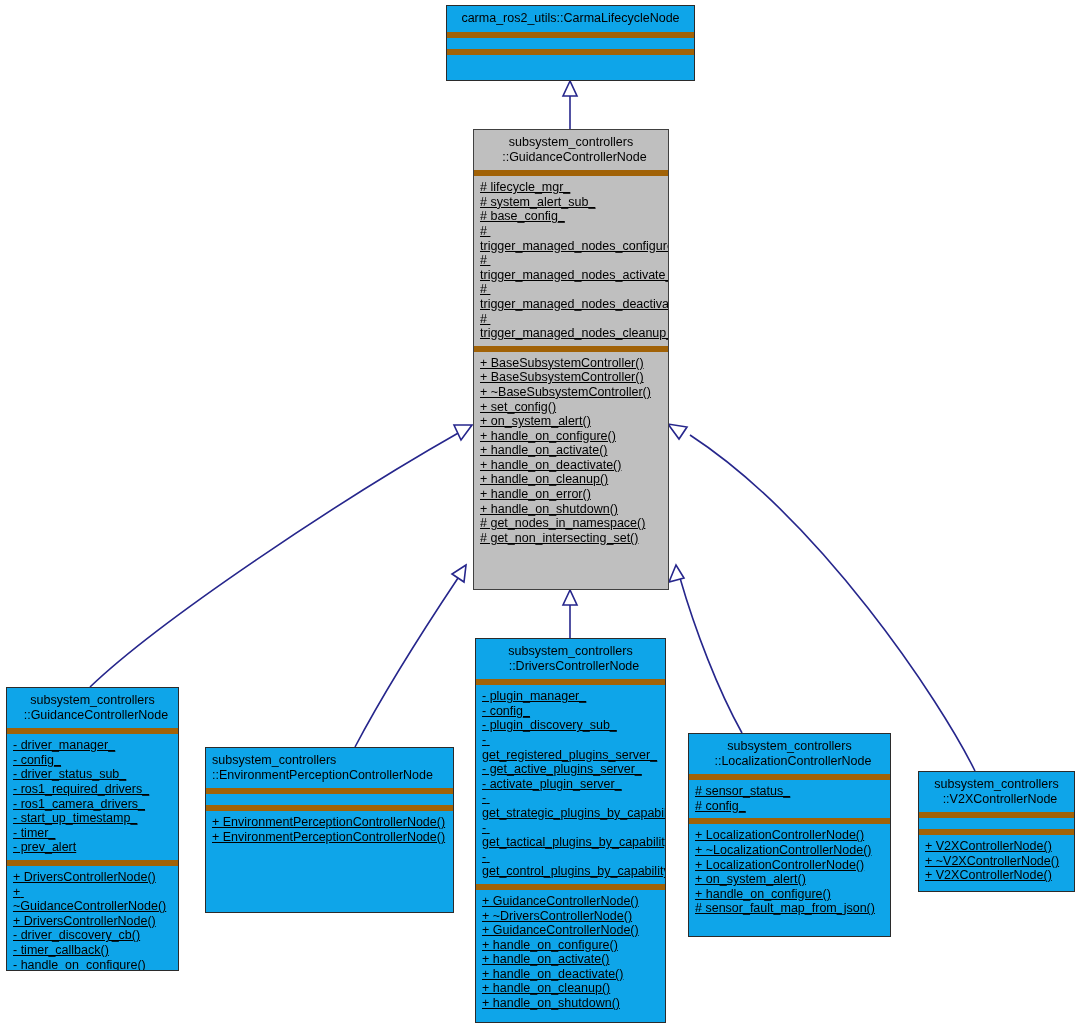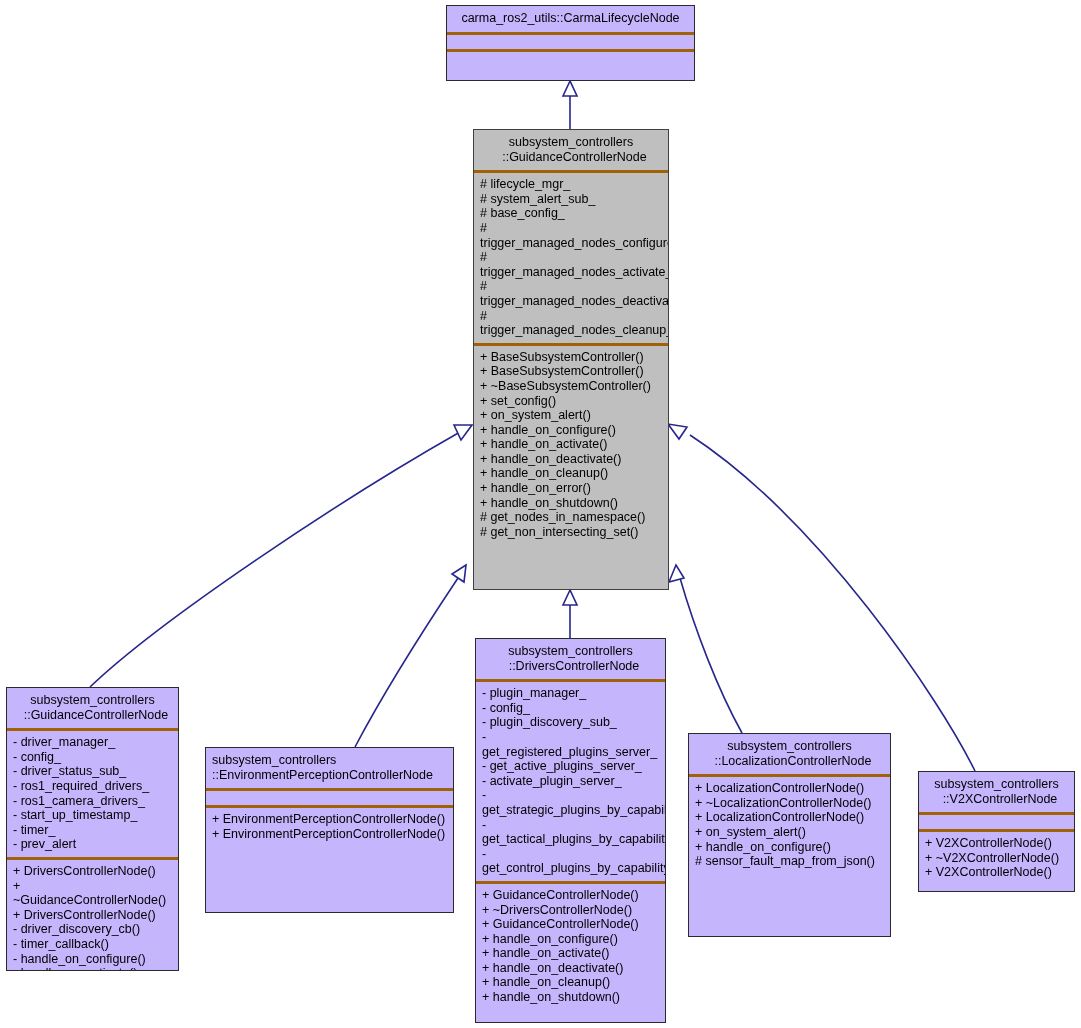--- a/index.html
+++ b/index.html
@@ -22,36 +22,37 @@
     left: 0;
     top: 0;
     width: 1081px;
     height: 1028px;
     pointer-events: none;
   }
   .uml-class {
     position: absolute;
     box-sizing: border-box;
     border: 1px solid #2b2b2b;
-    background: #c4b5fd;
+    background: #0ea5e9;
     font-size: 12.5px;
     line-height: 14.6px;
     color: #000000;
     overflow: hidden;
   }
   .uml-class.highlight {
     background: #bfbfbf;
     border: 1px solid #404040;
   }
   .cmpt {
     box-sizing: border-box;
     padding: 4px 6px 5px 6px;
   }
   .cmpt + .cmpt {
-    border-top: 3px solid #a16207;
+    border-top: 6px solid #a16207;
+    text-decoration: underline;
   }
   .cmpt-title {
     text-align: center;
     padding: 5px 6px 6px 6px;
   }
   .cmpt-empty {
     height: 17px;
     padding: 0;
   }
   .title-line {
@@ -206,20 +207,24 @@
       <span class="member">+ handle_on_shutdown()</span>
     </div>
   </div>
 
   <div class="uml-class" style="left:688px; top:733px; width:203px; height:204px;">
     <div class="cmpt cmpt-title">
       <span class="title-line">subsystem_controllers</span>
       <span class="title-line">  ::LocalizationControllerNode</span>
     </div>
     <div class="cmpt">
+      <span class="member"># sensor_status_</span>
+      <span class="member"># config_</span>
+    </div>
+    <div class="cmpt">
       <span class="member">+ LocalizationControllerNode()</span>
       <span class="member">+ ~LocalizationControllerNode()</span>
       <span class="member">+ LocalizationControllerNode()</span>
       <span class="member">+ on_system_alert()</span>
       <span class="member">+ handle_on_configure()</span>
       <span class="member"># sensor_fault_map_from_json()</span>
     </div>
   </div>
 
   <div class="uml-class" style="left:918px; top:771px; width:157px; height:121px;">

